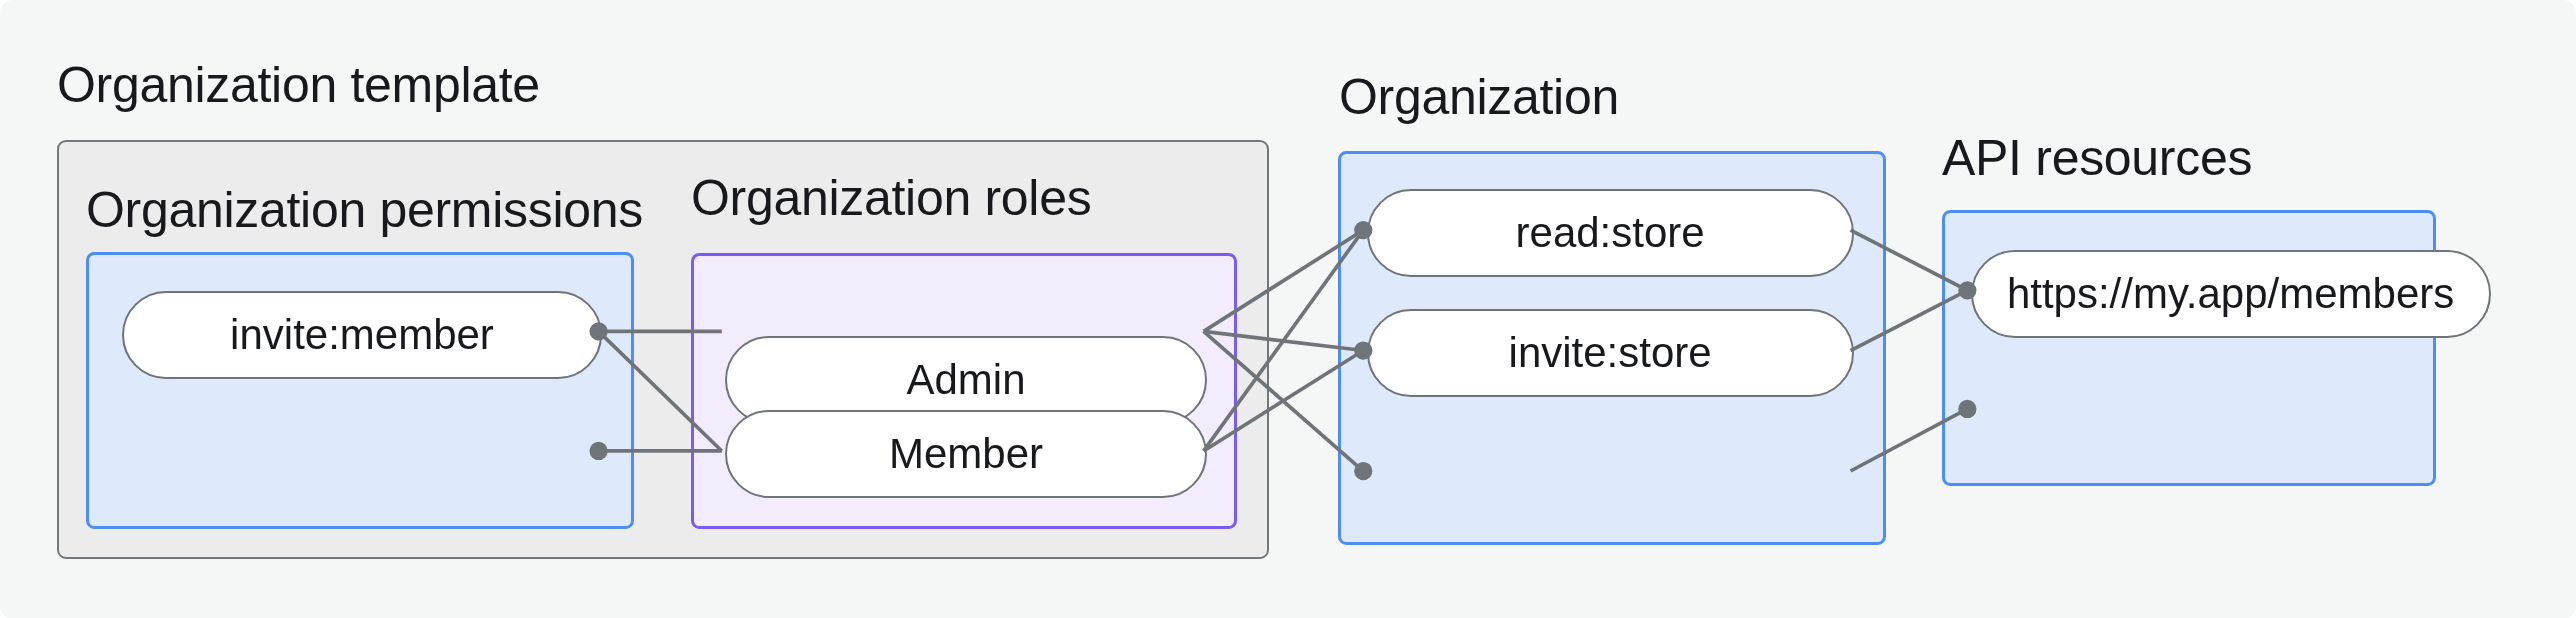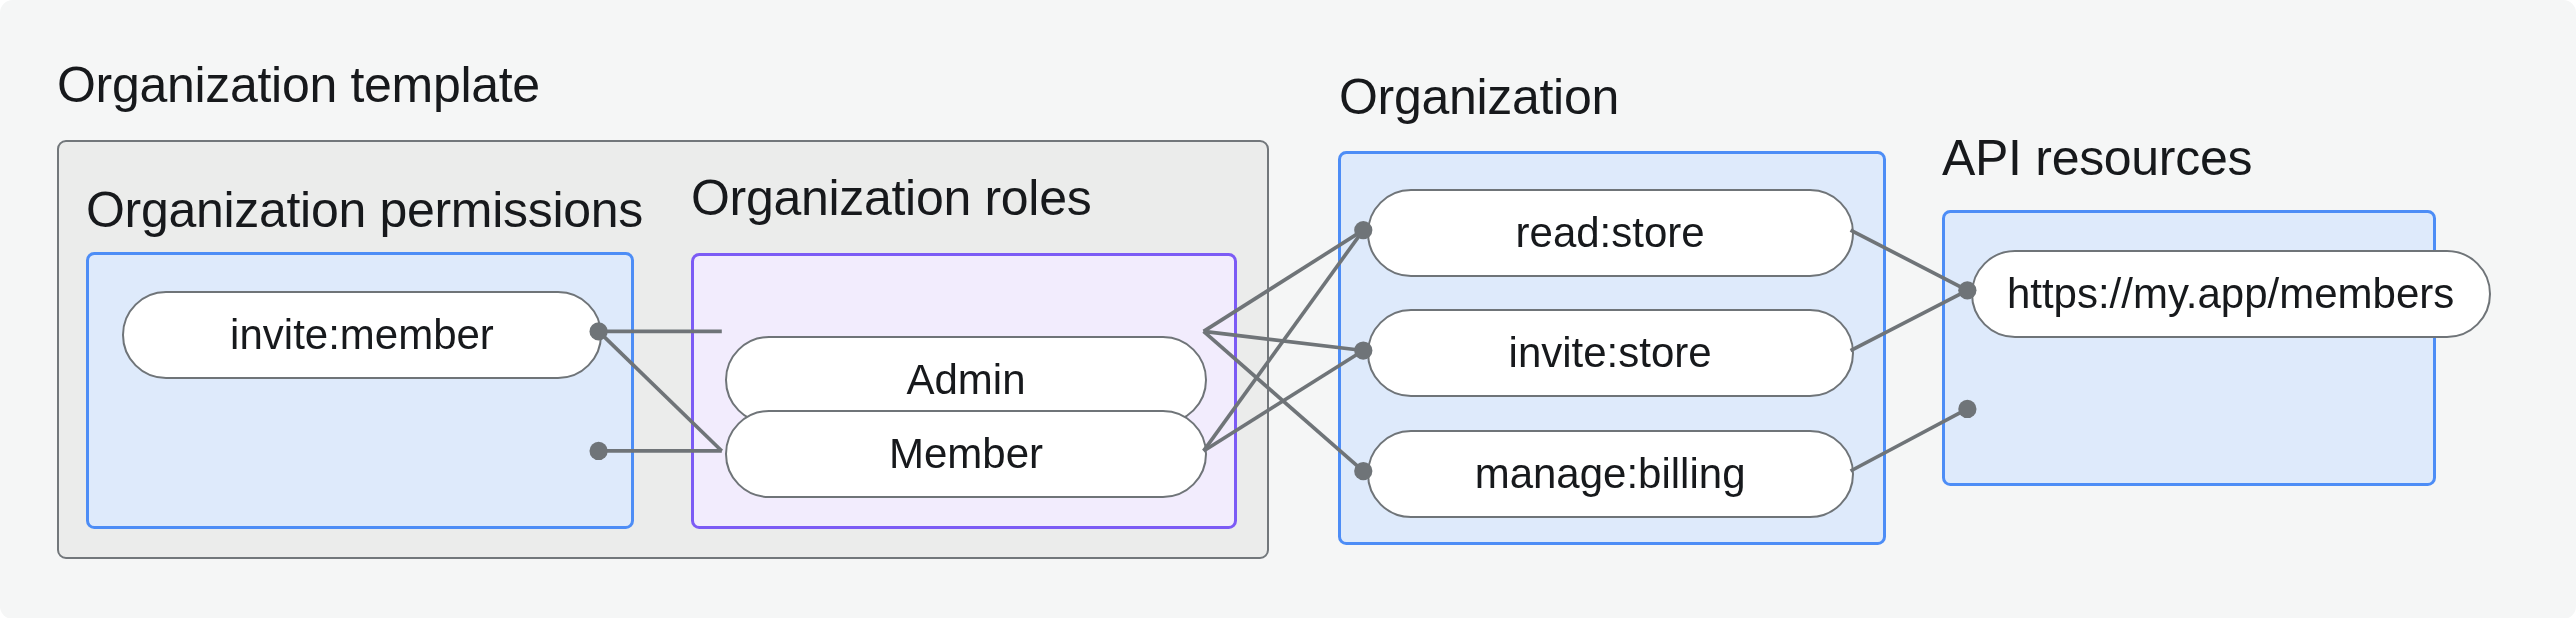--- a/index.html
+++ b/index.html
@@ -88,21 +88,20 @@
   <div class="group-box purple" style="left:691px; top:253px; width:546px; height:276px;">
     <div class="pill" style="left:31px; top:35px; width:482px;margin-top:45px;">Admin</div>
     <div class="pill" style="left:31px; top:154px; width:482px;">Member</div>
   </div>
 
   <div class="label" style="left:1339px; top:69px;">Organization</div>
 
   <div class="group-box blue" style="left:1338px; top:151px; width:548px; height:394px;">
     <div class="pill" style="left:25.6px; top:35px; width:487px;">read:store</div>
     <div class="pill" style="left:25.6px; top:155px; width:487px;">invite:store</div>
-    <div class="pill" style="left:25.6px; top:276px; width:487px;">manage:billing</div>
   </div>
 
   <div class="label" style="left:1942px; top:130px;">API resources</div>
 
   <div class="group-box blue" style="left:1942px; top:210px; width:494px; height:276px;">
     <div class="pill" style="left:25.6px; top:37px; width:520px;">https://my.app/members</div>
   </div>
 
   <svg class="edge-layer" width="2576" height="619" viewBox="0 0 2823 678">
       <line x1="656" y1="363" x2="791" y2="363" stroke="#6f7478" stroke-width="4"></line>

